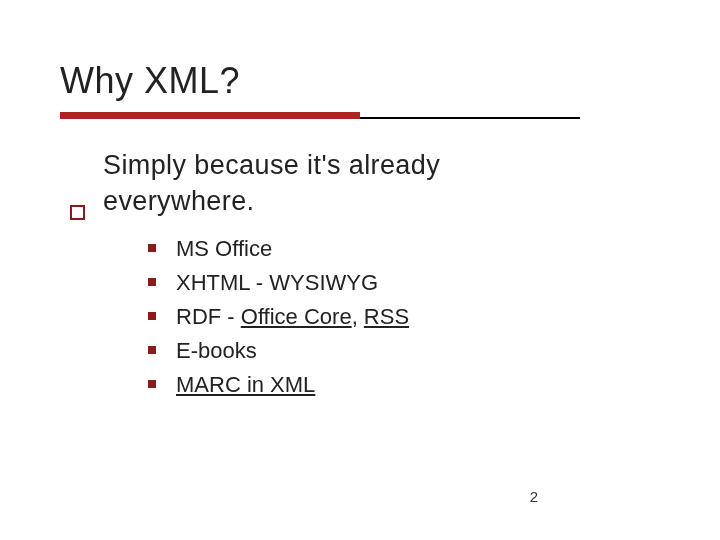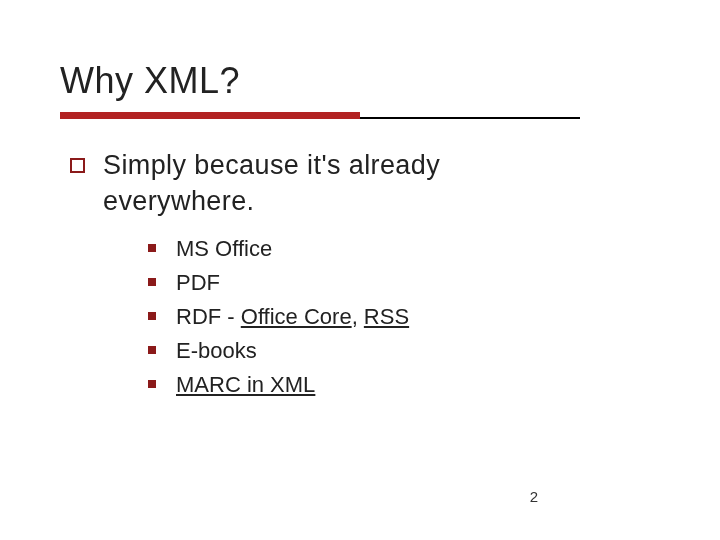--- a/index.html
+++ b/index.html
@@ -44,21 +44,21 @@
     position: absolute;
     left: 0;
     top: 5px;
     z-index: 1;
   }
   .body {
     padding-left: 10px;
   }
   .row {
     display: flex;
-    align-items: flex-start;
+    align-items: flex-end;
   }
   .box-bullet {
     width: 11px;
     height: 11px;
     border: 2px solid #8b1a1a;
     margin-top: 11px;
     margin-right: 18px;
     flex: 0 0 auto;
   }
   .main-text {
@@ -118,21 +118,21 @@
       <span class="main-text">Simply because it's already everywhere.</span>
     </div>
 
     <div class="sublist">
       <div class="sub-row">
         <span class="sq-bullet"></span>
         <span class="sub-text">MS Office</span>
       </div>
       <div class="sub-row">
         <span class="sq-bullet"></span>
-        <span class="sub-text">PDF</span>
+        <span class="sub-text">XHTML - WYSIWYG</span>
       </div>
       <div class="sub-row">
         <span class="sq-bullet"></span>
         <span class="sub-text">RDF - <span class="link">Office Core</span>, <span class="link">RSS</span></span>
       </div>
       <div class="sub-row">
         <span class="sq-bullet"></span>
         <span class="sub-text">E-books</span>
       </div>
       <div class="sub-row">

